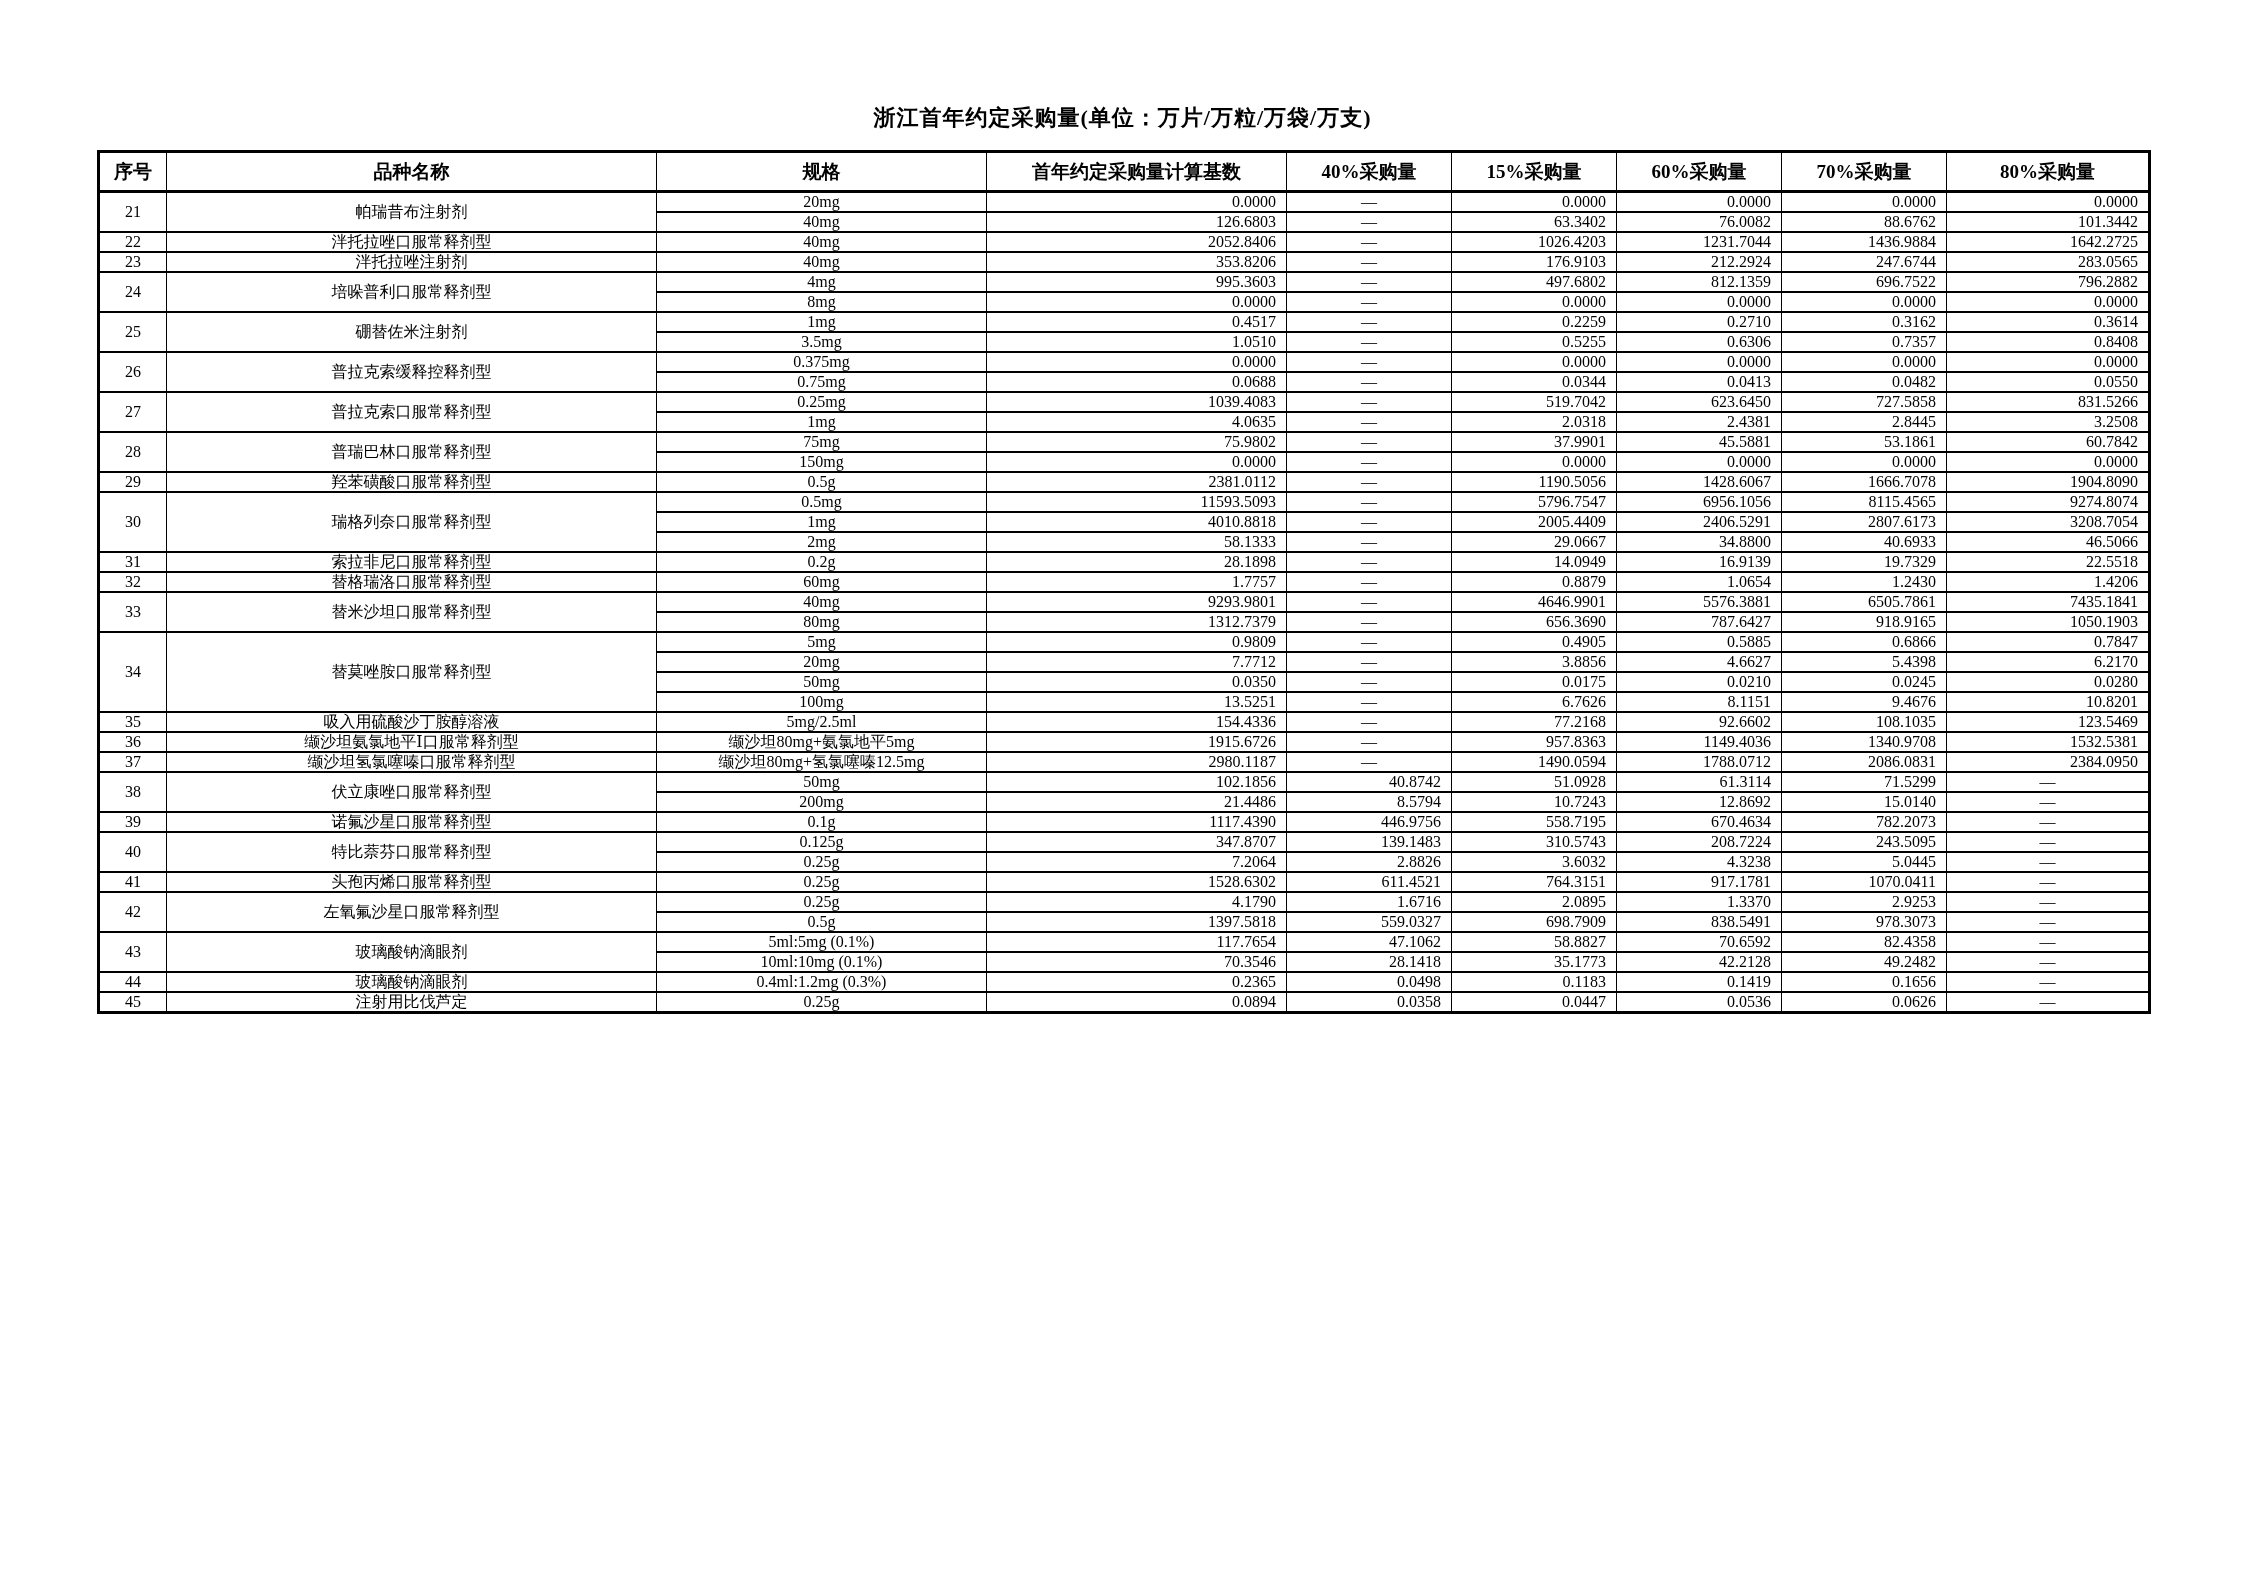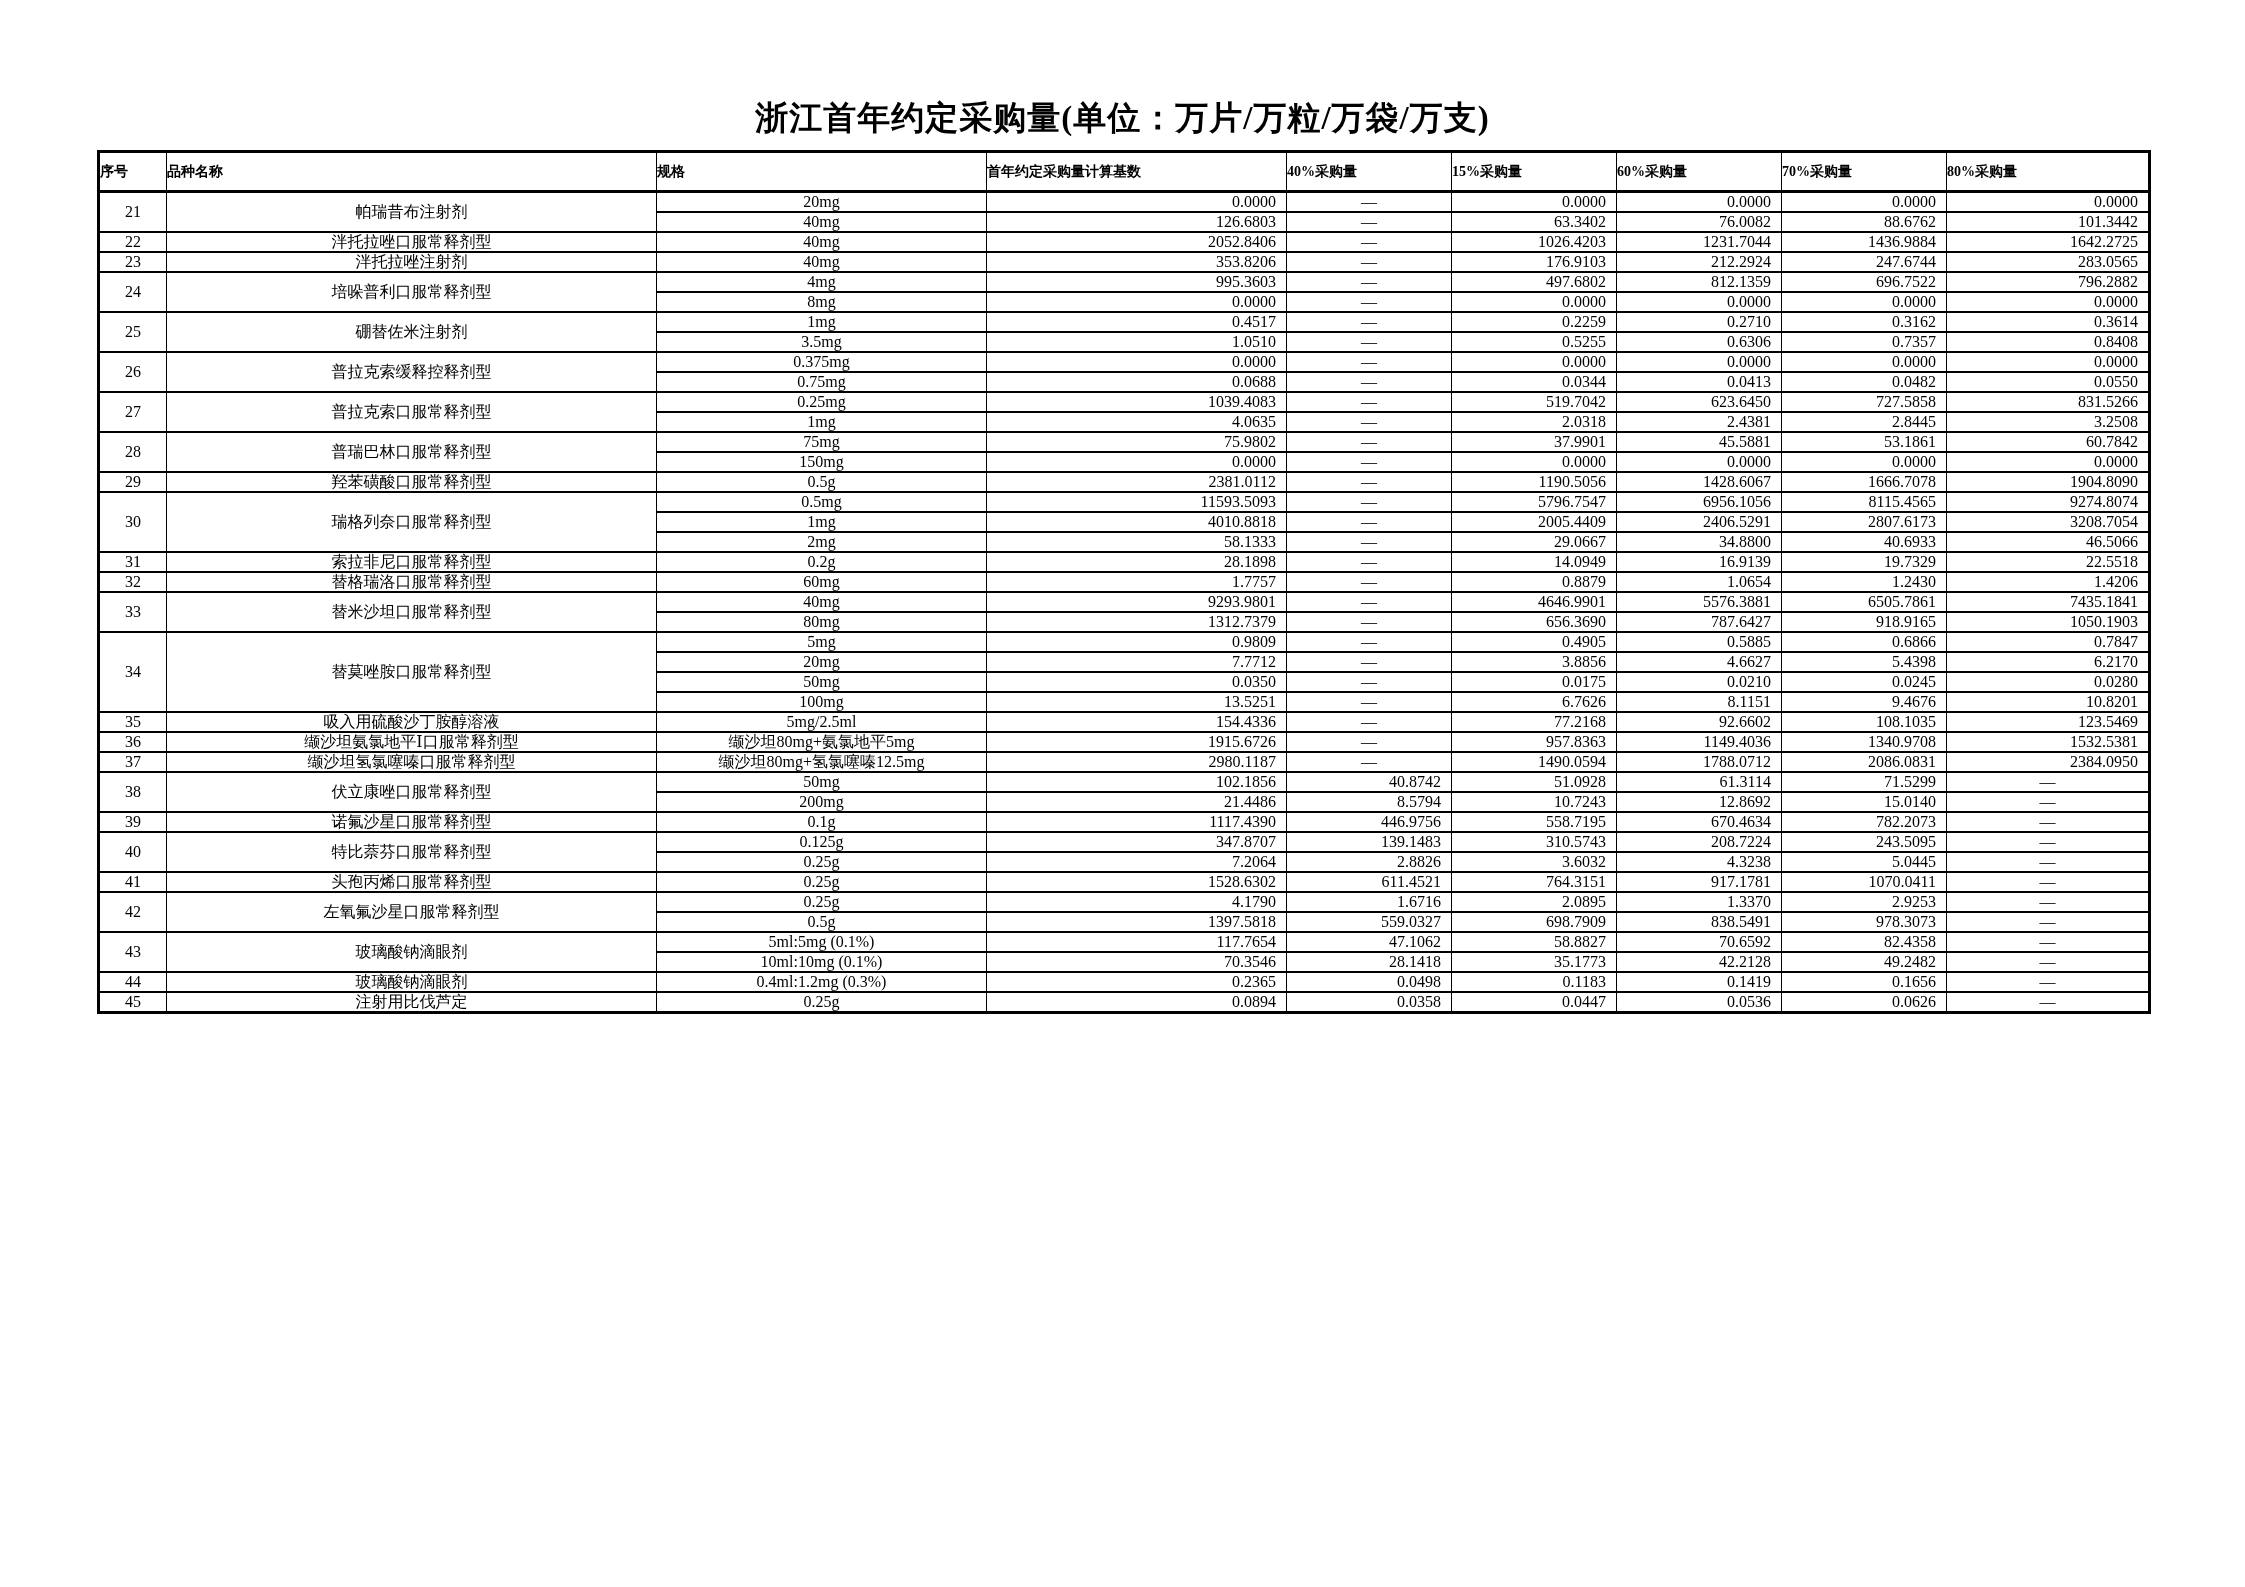--- a/index.html
+++ b/index.html
@@ -4,36 +4,36 @@
 <style>
   html,body{margin:0;padding:0;}
   body{
     width:2245px;height:1587px;background:#ffffff;color:#000;
     font-family:"Liberation Serif","DejaVu Serif",serif;
     overflow:hidden;
   }
   .page{padding-top:96px;}
   .title{
     margin:0;text-align:center;
-    font-size:33px;font-weight:bold;line-height:44px;
+    font-size:22px;font-weight:bold;line-height:44px;
     letter-spacing:1px;
   }
   table.data-table{
     border-collapse:collapse;table-layout:fixed;
     margin:10px 0 0 97px;width:2051px;
     border:3px solid #000;
   }
   th,td{
     border:1px solid #000;
     border-top-width:2px;border-bottom-width:2px;
     overflow:hidden;white-space:nowrap;
     padding:0;
   }
   thead th{
-    height:37px;font-size:14px;font-weight:bold;text-align:left;
+    height:37px;font-size:19px;font-weight:bold;text-align:center;
     border-bottom-width:3px;
   }
   tbody td{height:18px;font-size:16px;line-height:18px;}
   .c-no,.c-name,.c-spec{text-align:center;}
   .c-num{text-align:right;padding-right:10px;}
   .c-dash{text-align:center;}
 </style>
 </head>
 <body>
 

